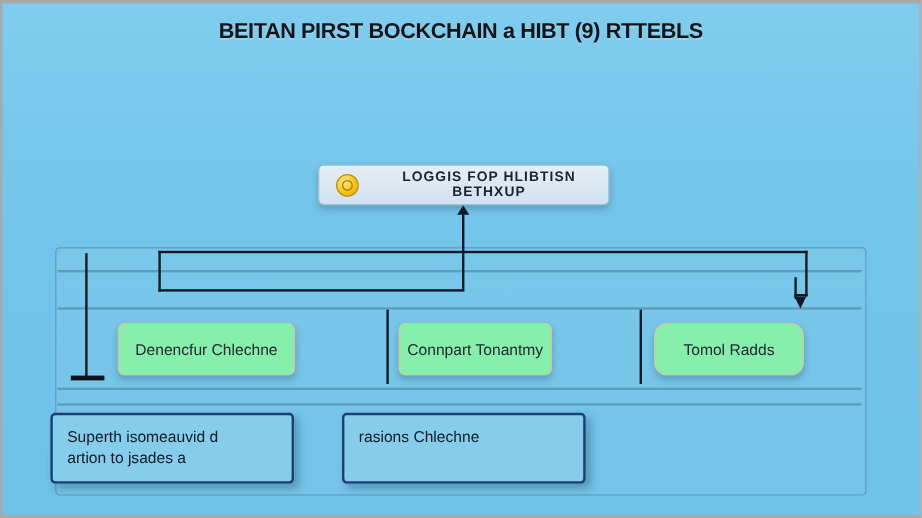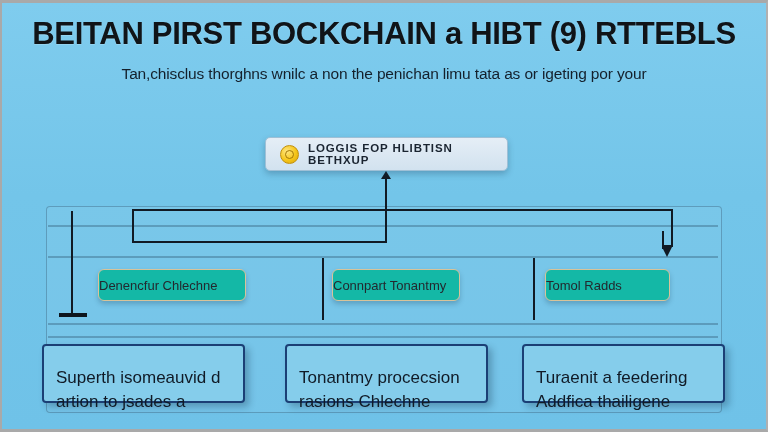--- a/index.html
+++ b/index.html
@@ -29,21 +29,21 @@
   }
 
   
   #header {
     position: absolute;
     left: 0; right: 0; top: 14px;
     text-align: center;
     z-index: 5;
   }
   #title {
-    font-size: 31px;
+    font-size: 18px;
     font-weight: bold;
     color: #101418;
     letter-spacing: -0.3px;
     line-height: 1.1;
     text-shadow: 0 1px 0 rgba(255,255,255,0.18);
     white-space: nowrap;
   }
   #subtitle {
     margin-top: 12px;
     font-size: 15.5px;
@@ -84,20 +84,21 @@
     background: linear-gradient(180deg,#e5eef6 0%, #d2e2ef 100%);
     border: 1px solid #9fc0d6;
     border-radius: 5px;
     box-shadow: 0 3px 6px rgba(20,50,75,0.28);
     display: flex;
     align-items: center;
     gap: 9px;
     padding-left: 14px;
     box-sizing: border-box;
     z-index: 6;
+    text-align: center;
   }
   #root-icon {
     width: 17px; height: 17px;
     flex: 0 0 auto;
     border-radius: 50%;
     background: radial-gradient(circle at 35% 32%, #ffe680 0%, #f5c518 55%, #d9a40b 100%);
     border: 1px solid #c2900a;
     position: relative;
   }
   #root-icon::after {
@@ -142,68 +143,68 @@
     width: 0; height: 0;
     border-left: 5px solid transparent;
     border-right: 5px solid transparent;
     border-top: 10px solid #111a24;
     z-index: 5;
   }
 
   
   .pill {
     position: absolute;
-    height: 32px;
-    background: #14b8a6;
+    height: 44px;
+    background: #86efac;
     border: 1px solid #d8c39a;
     border-radius: 6px;
     box-shadow: 0 3px 5px rgba(20,50,75,0.25);
     display: flex;
     align-items: center;
+    justify-content: center;
     font-size: 13px;
     color: #23292f;
     z-index: 6;
     box-sizing: border-box;
   }
   #pill-1 { left: 96px;  top: 266px; width: 148px; }
   #pill-2 { left: 330px; top: 266px; width: 128px; }
-  #pill-3 { left: 543px; top: 266px; width: 125px; }
+  #pill-3 { left: 543px; top: 266px; width: 125px; border-radius: 11px; }
 
   
   .leaf {
     position: absolute;
     top: 341px;
     width: 203px;
     height: 59px;
     background: #85cdeb;
     border: 2px solid #1b3f75;
     border-radius: 4px;
     box-shadow: 4px 4px 7px rgba(18,45,70,0.30);
-    padding: 20px 12px 0 12px;
-    box-sizing: border-box;
-    font-size: 17px;
+    padding: 9px 12px 0 12px;
+    box-sizing: border-box;
+    font-size: 13px;
     color: #101a26;
     line-height: 1.42;
     z-index: 6;
   }
   #leaf-1 { left: 40px; }
   #leaf-2 { left: 283px; }
   #leaf-3 { left: 520px; }
   .leaf-line { display: block; white-space: nowrap; }
 </style>
 </head>
 <body>
 
 <div id="canvas">
   <div id="bg-wash"></div>
 
   <div id="header">
     <div id="title">BEITAN PIRST BOCKCHAIN a HIBT (9) RTTEBLS</div>
     <div id="subtitle">
-      <span class="sub-line">Tan,chisclus thorghns wnilc a non the penichan limu tata as or igeting por your</span>
     </div>
   </div>
 
   <div id="diagram-frame"></div>
   <div class="rule" style="left:46px; top:222px; width:670px;"></div>
   <div class="rule" style="left:46px; top:253px; width:670px;"></div>
   <div class="rule" style="left:46px; top:320px; width:670px;"></div>
   <div class="rule" style="left:46px; top:333px; width:670px;"></div>
 
   <div id="root-node">
@@ -240,20 +241,15 @@
   </div>
   <div class="pill" id="pill-3">
     <span>Tomol Radds</span>
   </div>
 
   <div class="leaf" id="leaf-1">
     <span class="leaf-line">Superth isomeauvid d</span>
     <span class="leaf-line">artion to jsades a</span>
   </div>
   <div class="leaf" id="leaf-2">
-    <span class="leaf-line">Tonantmy procecsion</span>
     <span class="leaf-line">rasions Chlechne</span>
   </div>
-  <div class="leaf" id="leaf-3">
-    <span class="leaf-line">Turaenit a feedering</span>
-    <span class="leaf-line">Addfica thailigene</span>
-  </div>
 </div>
 
 </body></html>

